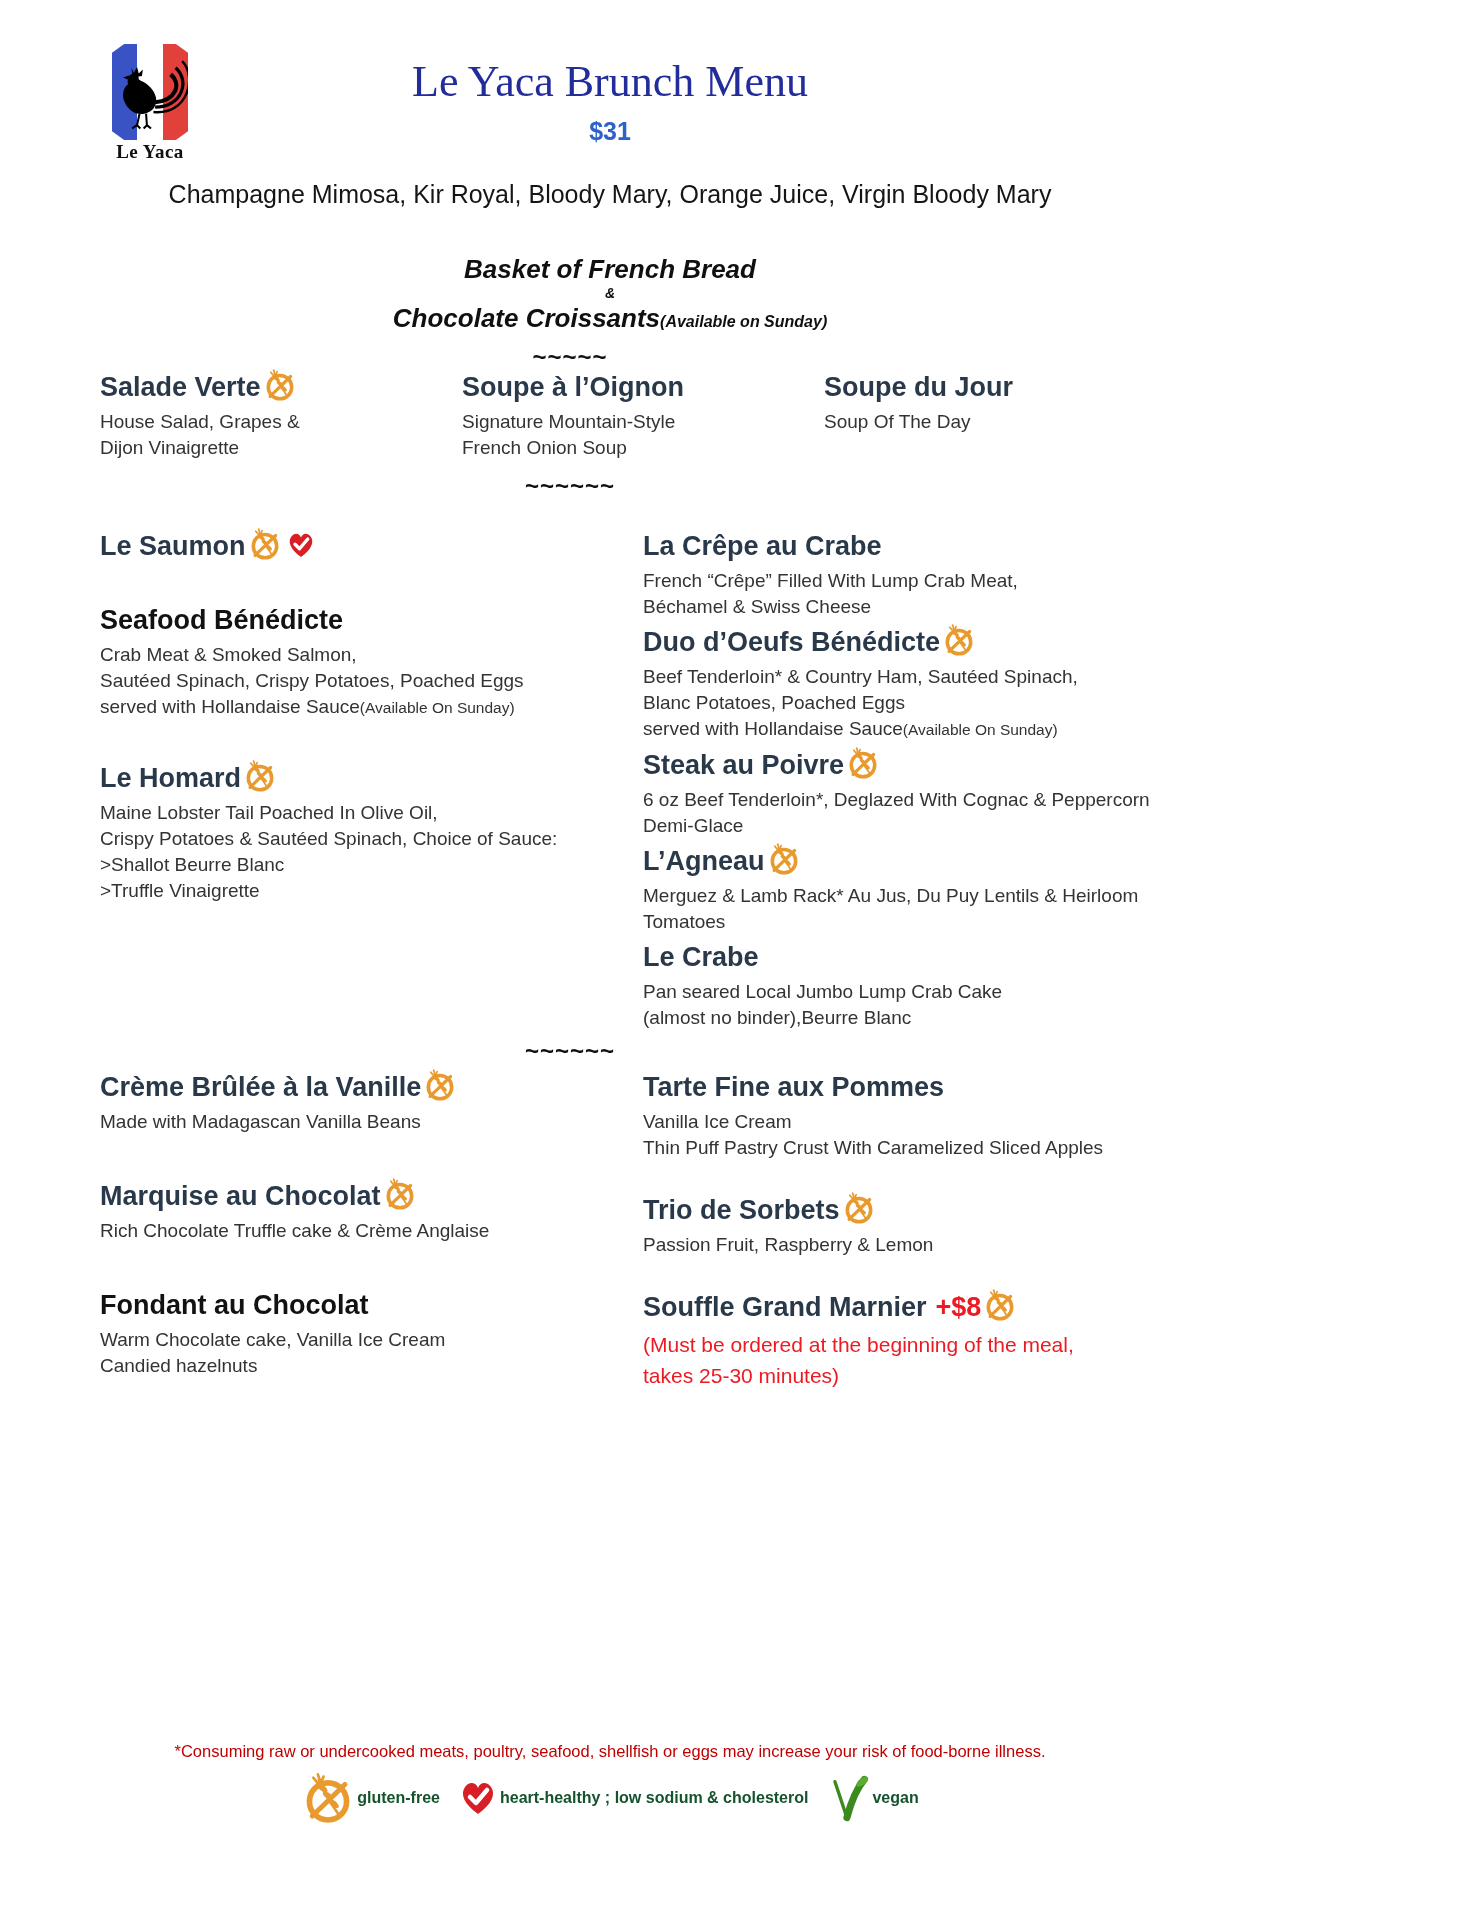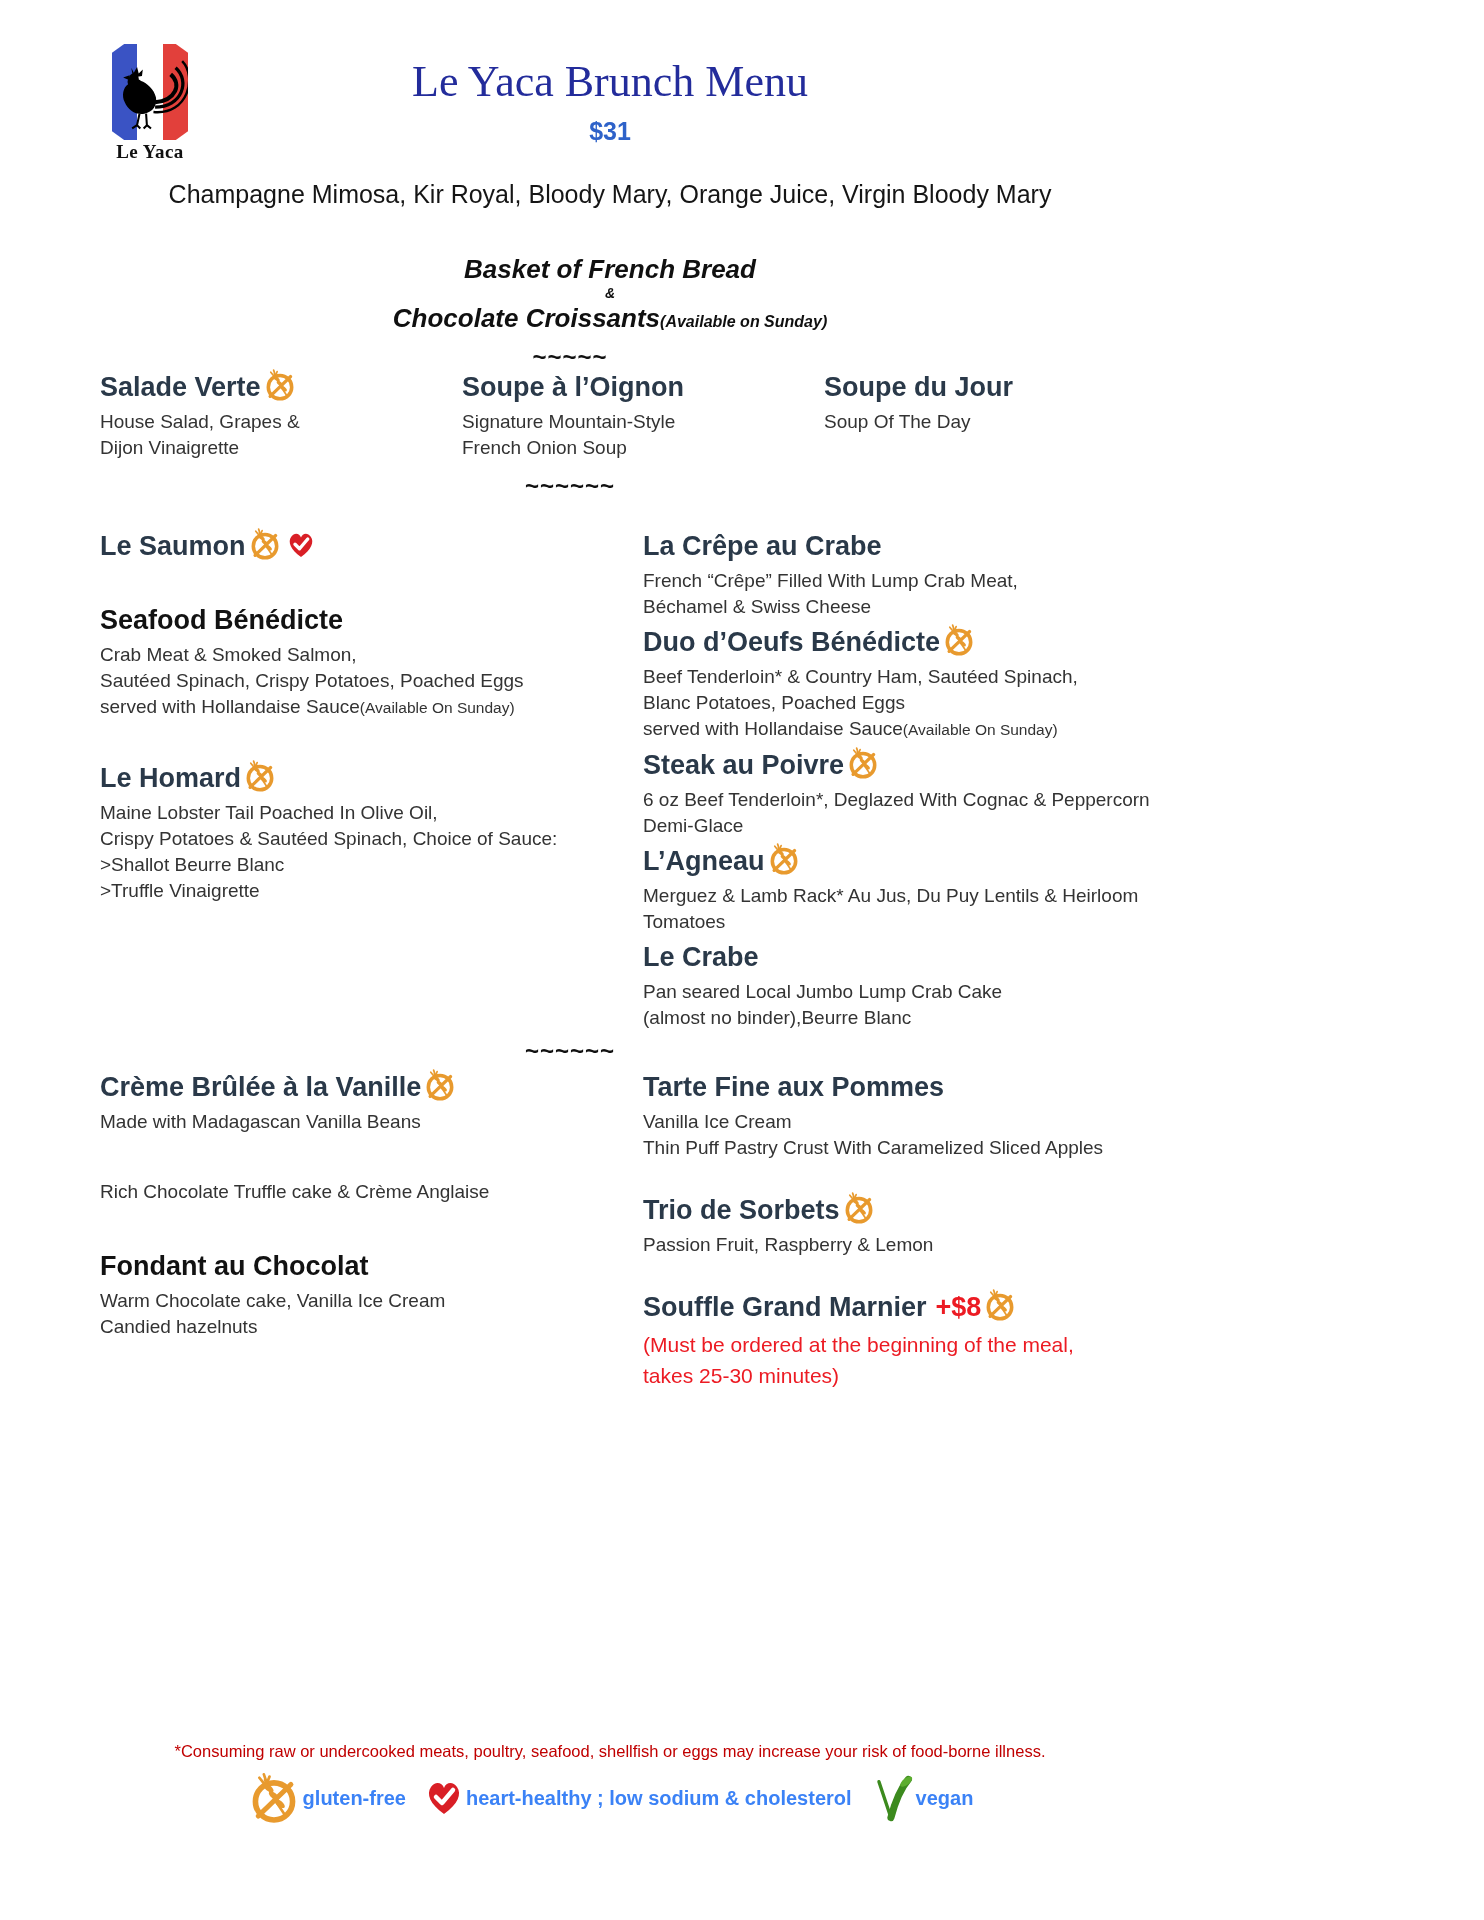--- a/index.html
+++ b/index.html
@@ -62,21 +62,21 @@
   .item-title .i-gf{width:34px;height:34px;margin-top:-4px;}
   .item-title .i-heart{width:30px;height:30px;margin-left:4px;margin-top:-2px;}
   .item-desc{font-size:19px;line-height:26px;color:#333;margin-top:5px;}
   .item-desc.red{color:#EC1B23;font-size:21px;line-height:31px;}
   .small{font-size:15.5px;}
 
   
   .footer{position:absolute;left:100px;right:264px;top:1742px;text-align:center;margin-right:0;}
   .disclaimer{font-size:16.5px;color:#C00000;margin-right:100px;}
   .legend{display:flex;justify-content:center;align-items:center;margin-top:10px;margin-right:100px;}
-  .legend-label{font-size:20px;font-weight:700;color:#3b82f6;margin-right:18px;margin-left:2px;}
+  .legend-label{font-size:16px;font-weight:700;color:#14532d;margin-right:18px;margin-left:2px;}
   .legend-label:last-child{margin-right:0;}
   .legend .i-gf{width:54px;height:54px;}
   .legend .i-heart{width:40px;height:40px;}
   .legend .i-vegan{width:44px;height:48px;}
   .legend-icon{display:inline-flex;align-items:center;}
 </style>
 </head>
 <body>
 
 <div class="page">
@@ -337,20 +337,38 @@
       <ellipse cx="29" cy="29" rx="5.5" ry="2.6" transform="rotate(38 29 29)"></ellipse>
     </g>
     <line x1="10" y1="40" x2="39" y2="12" stroke="#E89A2E" stroke-width="4.5" stroke-linecap="round"></line>
   </svg>
             </div>
             <div class="item-desc">
               <div class="desc-line"><span>Made with Madagascan Vanilla Beans</span></div>
             </div>
           </div>
           <div class="menu-item">
+            <div class="item-title">
+              <span class="t">Marquise au Chocolat</span>
+              <svg class="i-gf" viewBox="0 0 48 48" aria-hidden="true">
+    <circle cx="24" cy="27" r="16.5" fill="none" stroke="#E89A2E" stroke-width="5"></circle>
+    <g stroke="#E89A2E" stroke-width="2.4" fill="none" stroke-linecap="round">
+      <path d="M15 3 L17 9"></path>
+                  <path d="M11 6 L15 11"></path>
+                  <path d="M20 5 L18 10"></path>
+      <path d="M16 8 C20 18 26 28 33 38"></path>
+    </g>
+    <g fill="#E89A2E">
+      <ellipse cx="19" cy="15" rx="5.5" ry="2.6" transform="rotate(38 19 15)"></ellipse>
+      <ellipse cx="24" cy="22" rx="5.5" ry="2.6" transform="rotate(38 24 22)"></ellipse>
+      <ellipse cx="29" cy="29" rx="5.5" ry="2.6" transform="rotate(38 29 29)"></ellipse>
+    </g>
+    <line x1="10" y1="40" x2="39" y2="12" stroke="#E89A2E" stroke-width="4.5" stroke-linecap="round"></line>
+  </svg>
+            </div>
             <div class="item-desc">
               <div class="desc-line"><span>Rich Chocolate Truffle cake &amp; Crème Anglaise</span></div>
             </div>
           </div>
           <div class="menu-item">
             <div class="item-title black">
               <span class="t">Fondant au Chocolat</span>
             </div>
             <div class="item-desc">
               <div class="desc-line"><span>Warm Chocolate cake, Vanilla Ice Cream</span></div>

